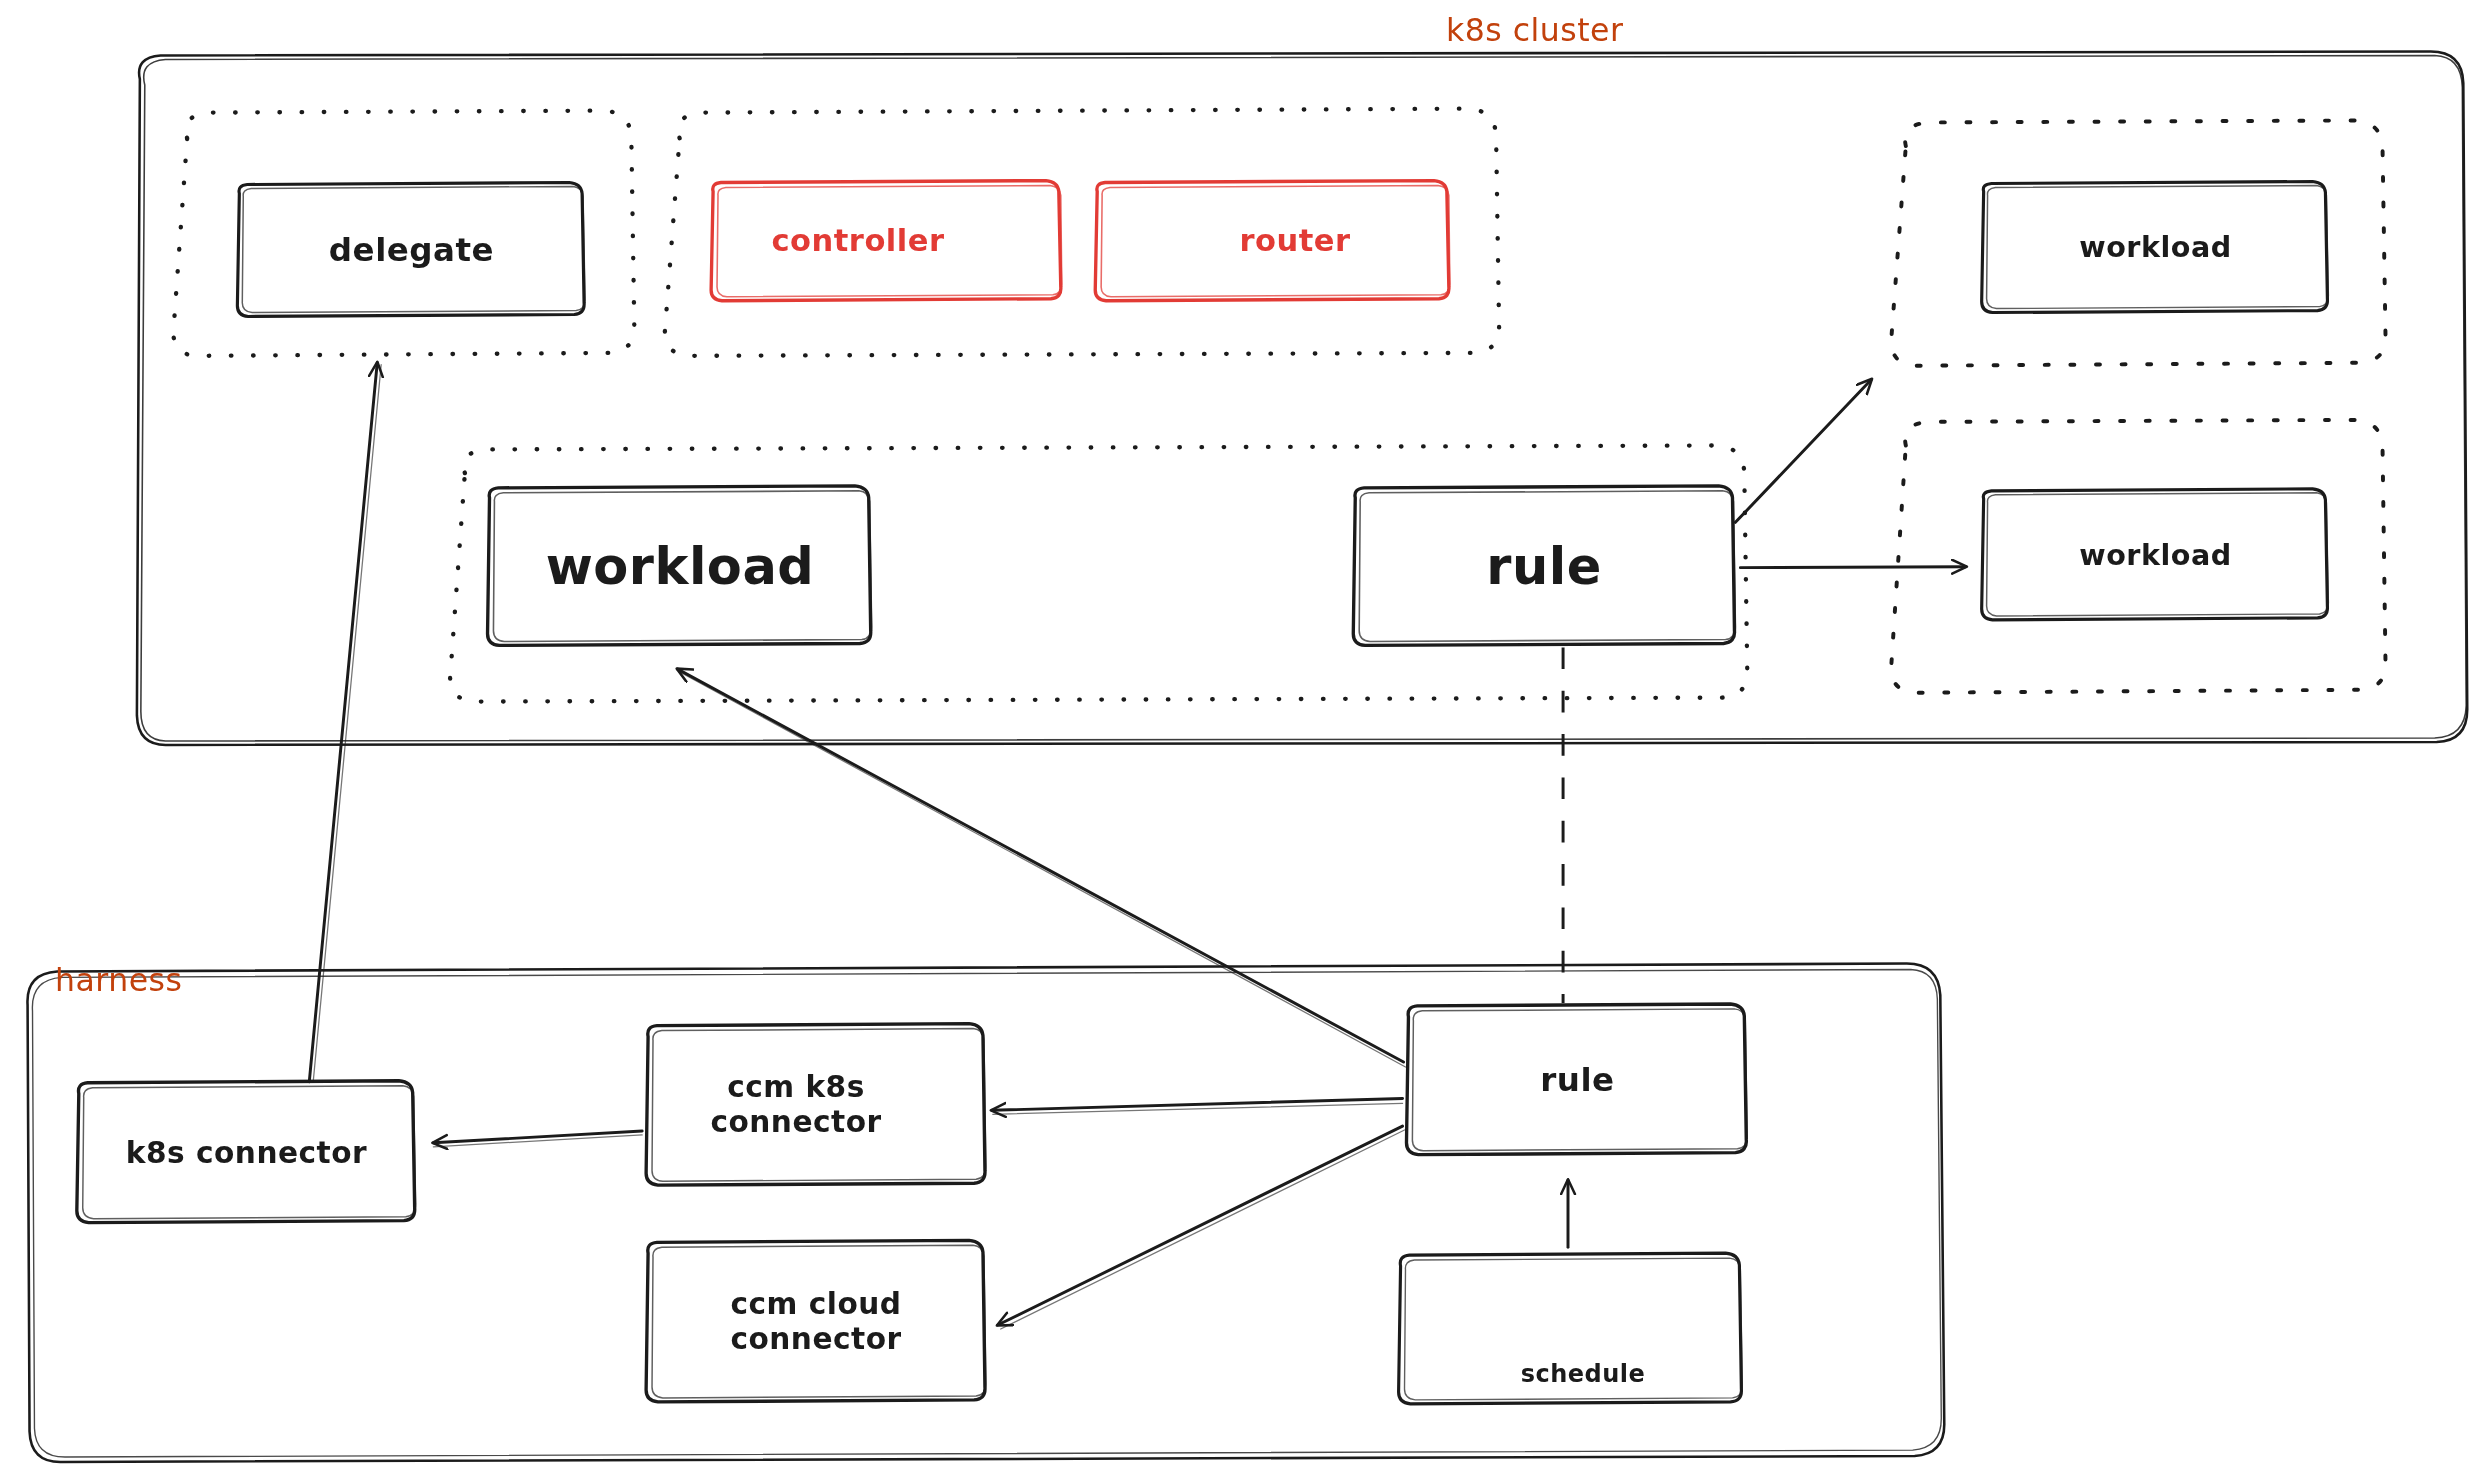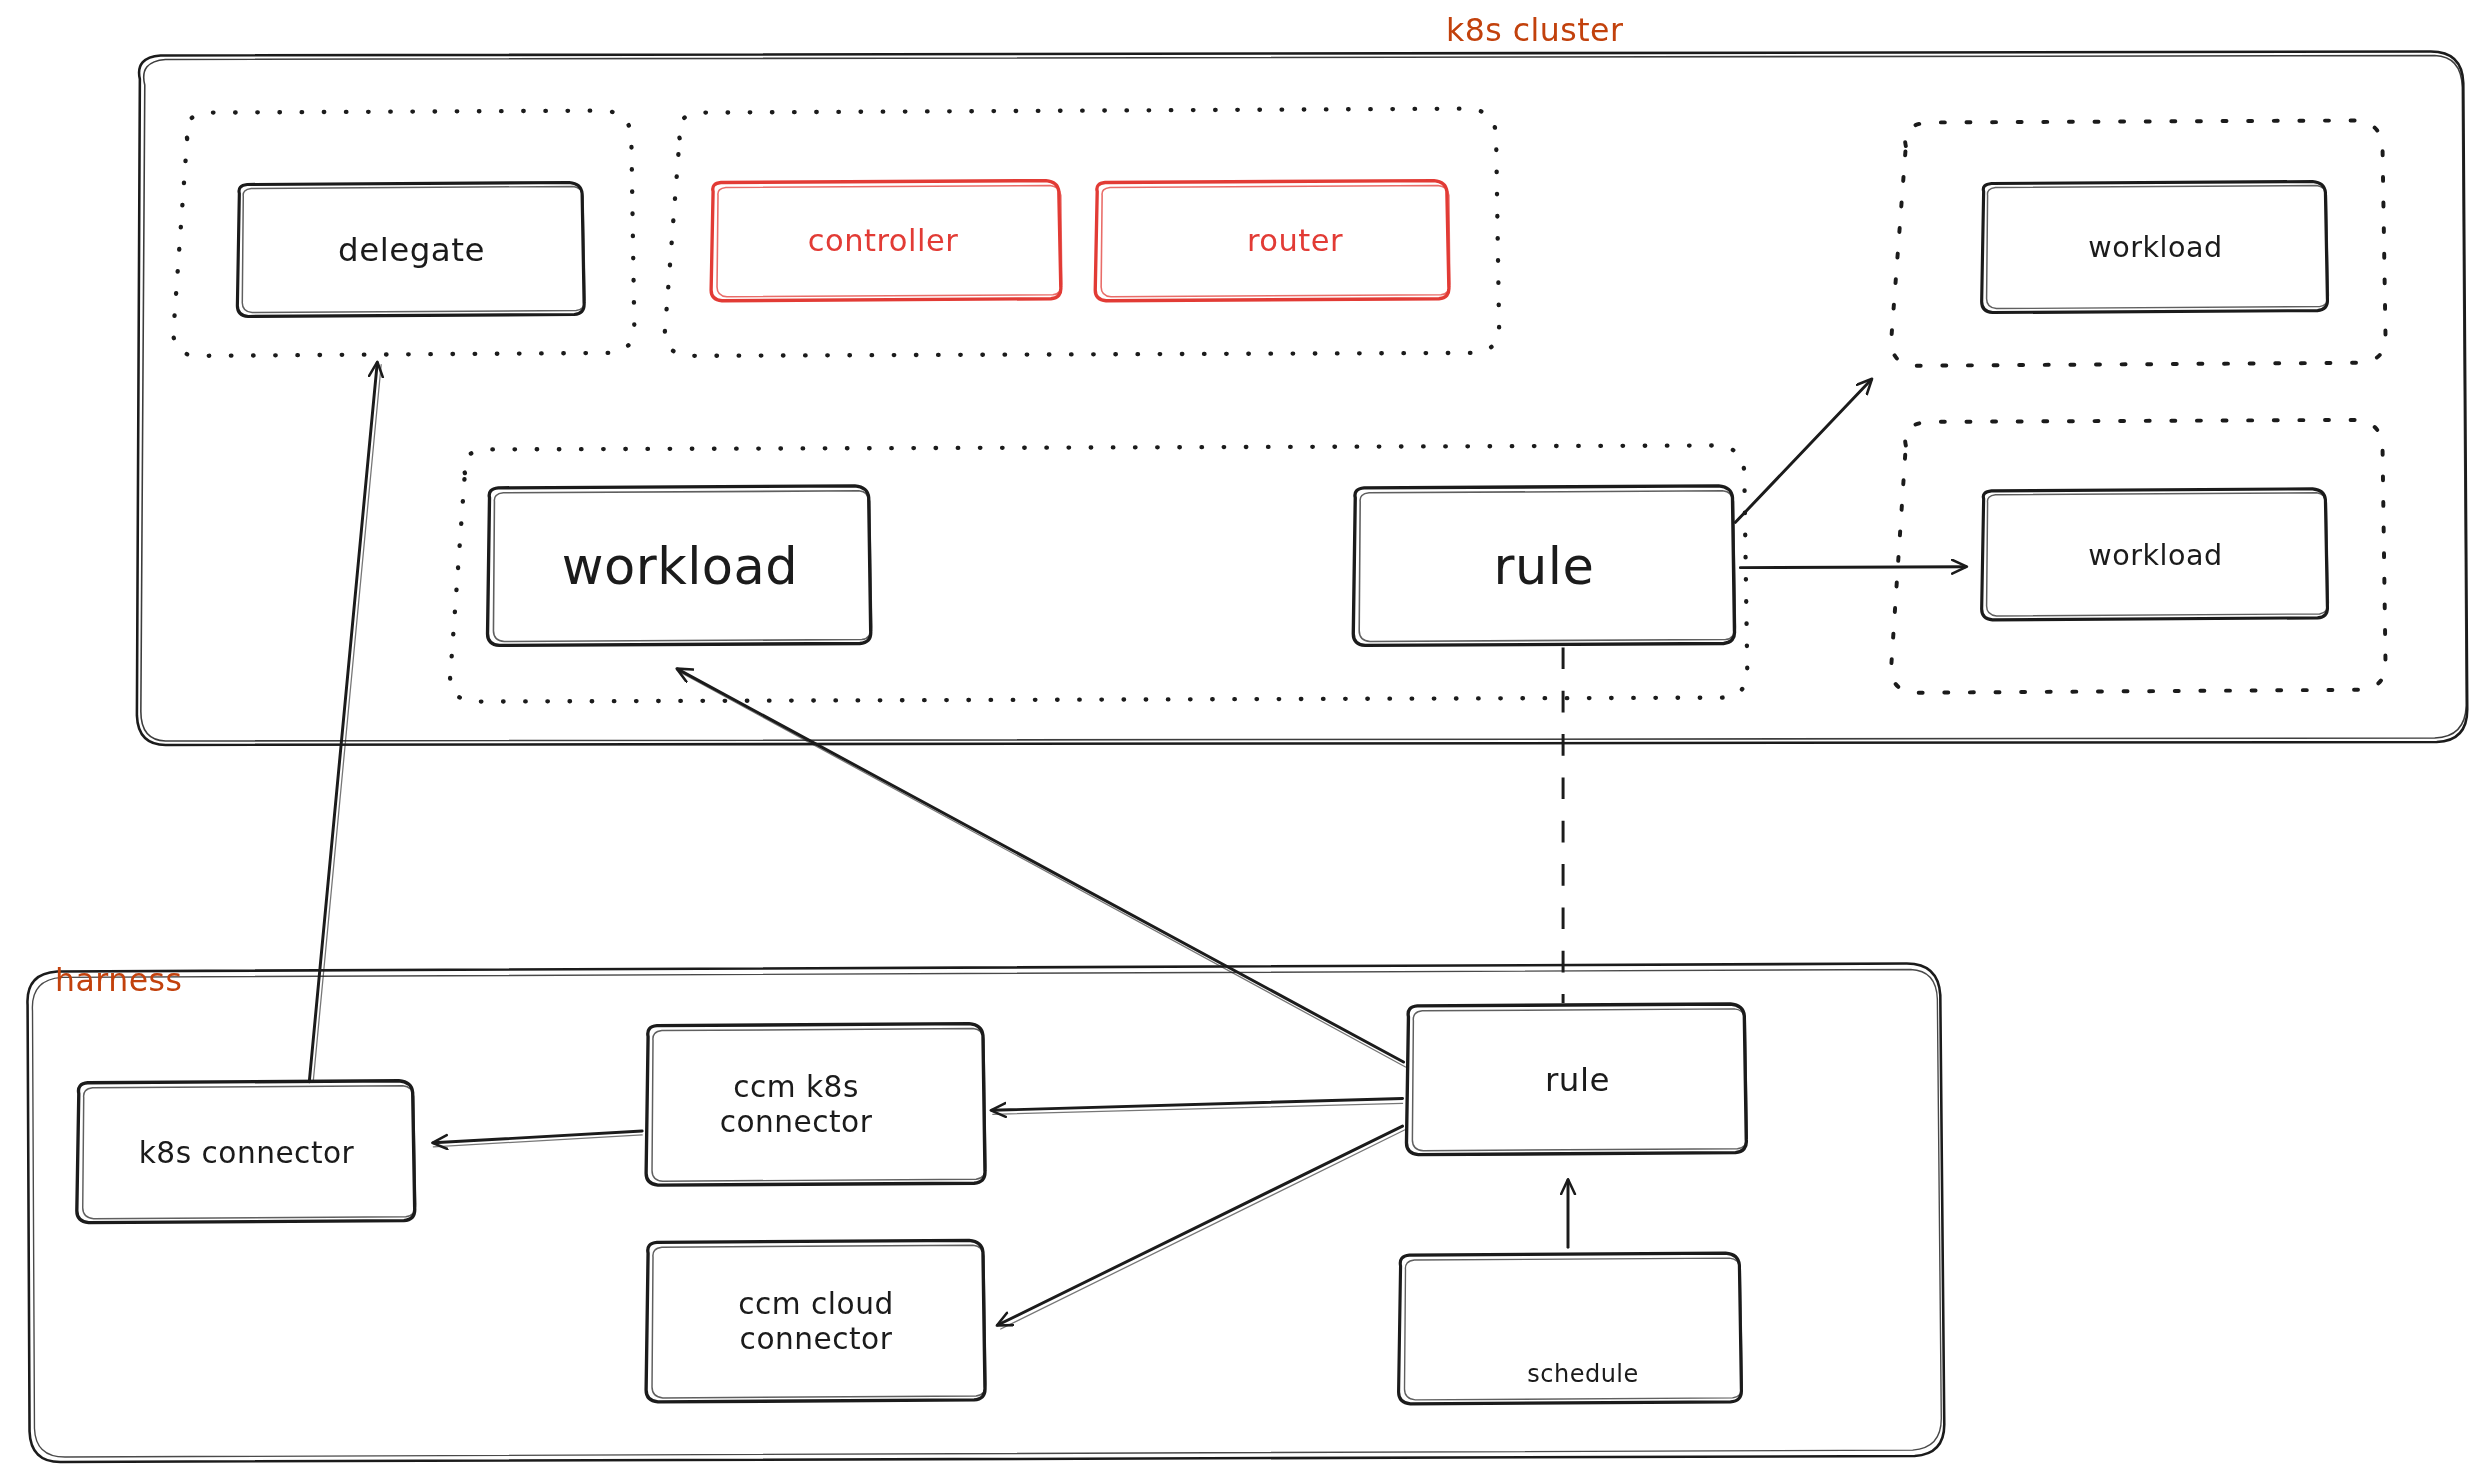--- a/index.html
+++ b/index.html
@@ -17,20 +17,21 @@
     display:flex;
     align-items:center;
     justify-content:center;
     text-align:center;
     color:#1b1b1b;
     font-family:"DejaVu Sans", sans-serif;
     letter-spacing:0.5px;
     line-height:1.18;
     pointer-events:none;
     user-select:none;
+    font-weight:bold;
   }
   .node-label.red{color:#e23b35;}
   .group-label{
     position:absolute;
     color:#c2410c;
     font-family:"DejaVu Sans", sans-serif;
     letter-spacing:0.5px;
     white-space:nowrap;
     user-select:none;
   }
@@ -179,21 +180,21 @@
       <path d="M1587 657 L1587 1018" fill="none" stroke="#1b1b1b" stroke-width="3" stroke-linecap="butt" stroke-dasharray="22 22"></path>
     </g>
   </svg>
 
   <div class="group-label" style="left:1446px;top:11.8px;font-size:31.5px;">k8s cluster</div>
 
   <div class="group-label" style="left:55px;top:962px;font-size:31.5px;">harness</div>
 
   <div class="node-label" style="left:239px;top:184px;width:345px;height:132px;font-size:32.5px;">delegate</div>
 
-  <div class="node-label red" style="left:708px;top:182px;width:350px;height:118px;font-size:30.5px;">controller</div>
+  <div class="node-label red" style="left:683px;top:182px;width:350px;height:118px;font-size:30.5px;">controller</div>
 
   <div class="node-label red" style="left:1095px;top:182px;width:400px;height:118px;font-size:30.5px;text-align:center;">router</div>
 
   <div class="node-label" style="left:1982px;top:183px;width:347px;height:129px;font-size:28.6px;">workload</div>
 
   <div class="node-label" style="left:1982px;top:491px;width:347px;height:129px;font-size:28.6px;">workload</div>
 
   <div class="node-label" style="left:488px;top:488px;width:384px;height:158px;font-size:51px;">workload</div>
 
   <div class="node-label" style="left:1353px;top:488px;width:382px;height:158px;font-size:51px;">rule</div>

